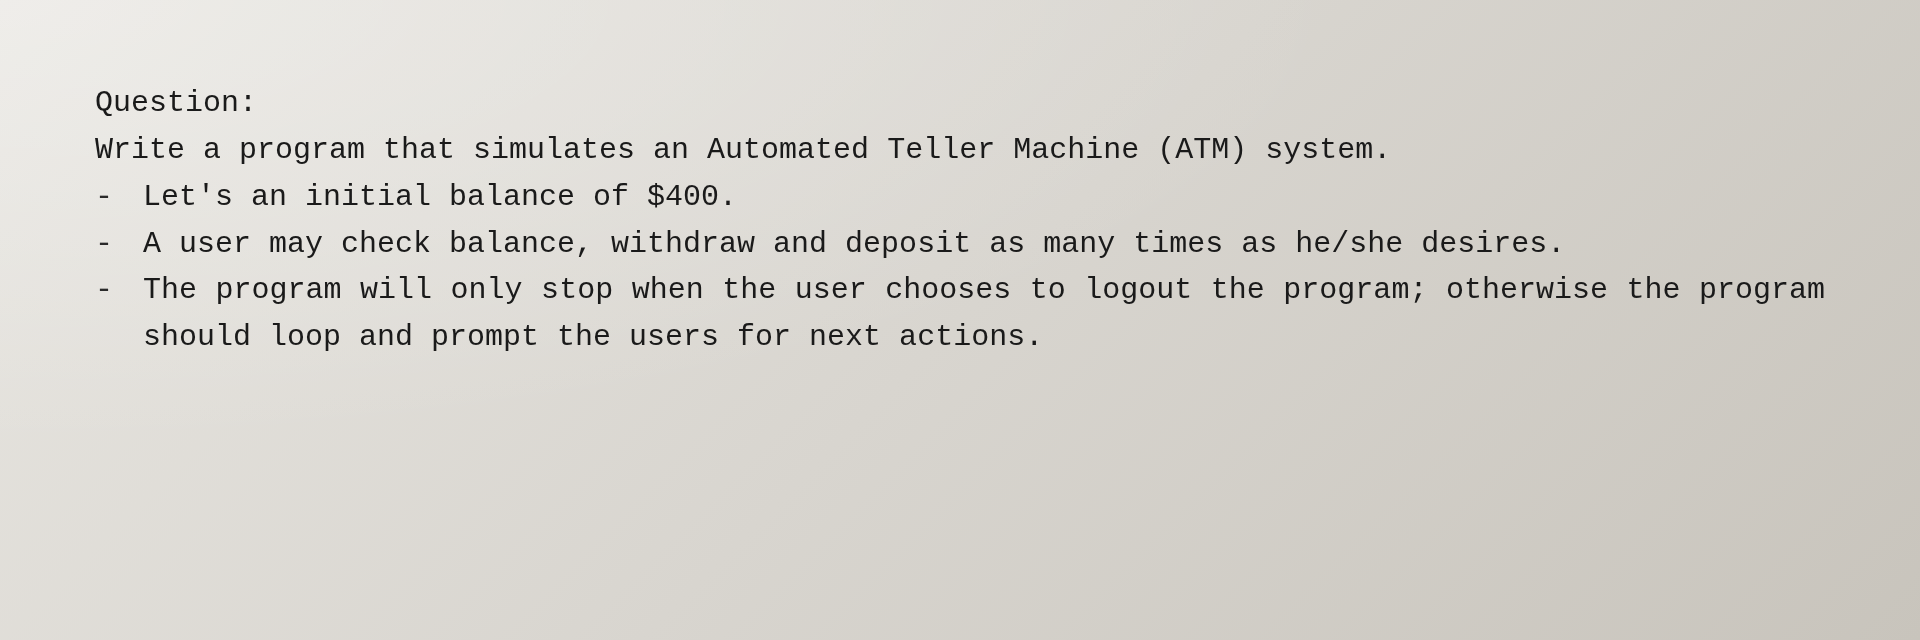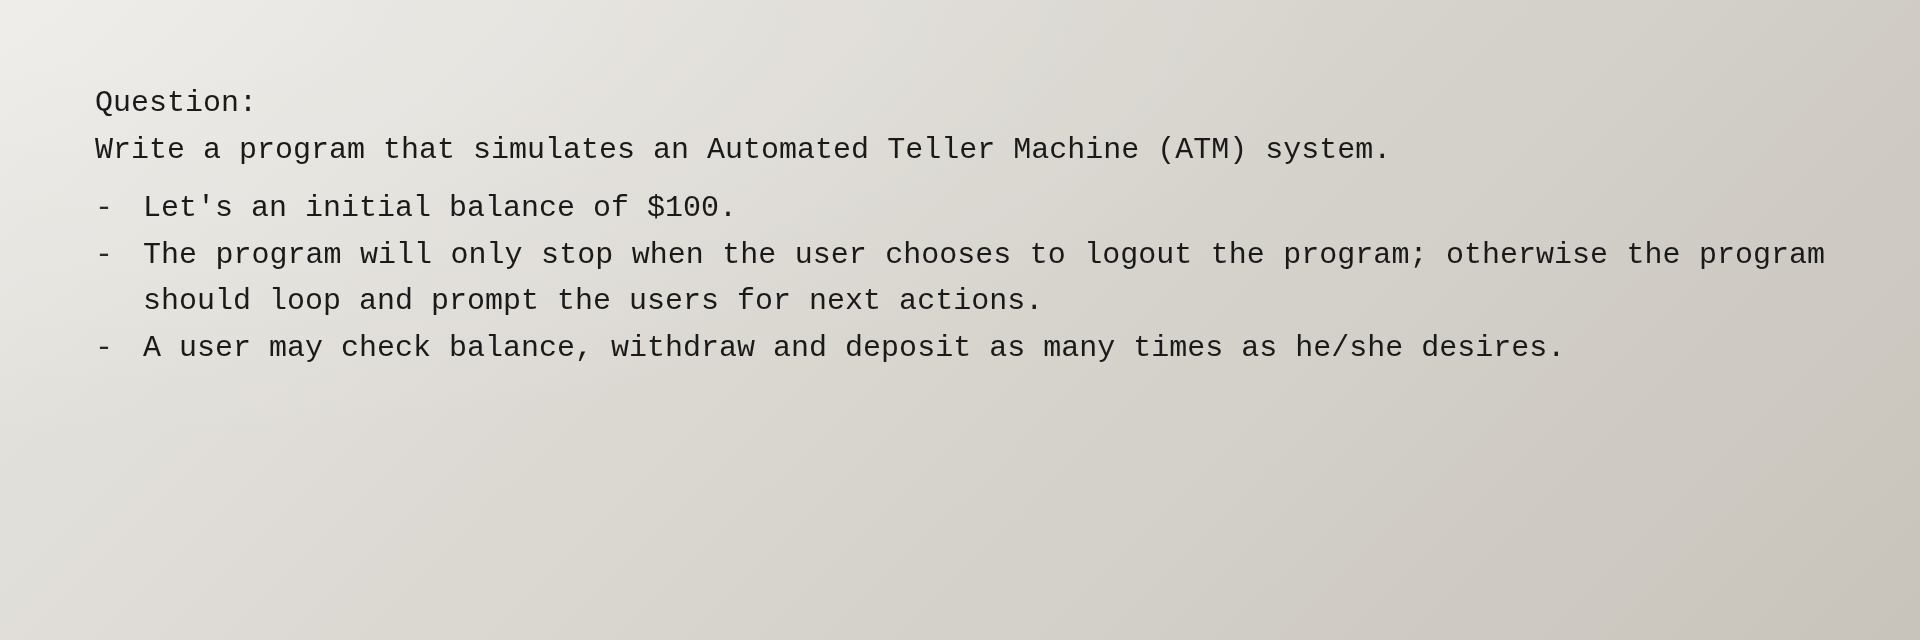--- a/index.html
+++ b/index.html
@@ -35,21 +35,21 @@
     .content {
       position: relative;
       z-index: 1;
     }
     
     .question-label {
       margin-bottom: 0px;
     }
     
     .intro-line {
-      margin-bottom: 12px;
+      margin-bottom: 1px;
     }
     
     .bullet-list {
       list-style: none;
       padding-left: 48px;
     }
     
     .bullet-item {
       position: relative;
       text-align: justify;
@@ -63,17 +63,17 @@
       color: #2a2a2a;
     }
   </style>
 </head>
 <body>
 
 <div class="content">
   <div class="question-label">Question:</div>
   <div class="intro-line">Write a program that simulates an Automated Teller Machine (ATM) system.</div>
   <ul class="bullet-list">
-    <li class="bullet-item">Let's an initial balance of $100.</li>
+    <li class="bullet-item">Let's an initial balance of $400.</li>
+    <li class="bullet-item">A user may check balance, withdraw and deposit as many times as he/she desires.</li>
     <li class="bullet-item">The program will only stop when the user chooses to logout the program; otherwise the program should loop and prompt the users for next actions.</li>
-    <li class="bullet-item">A user may check balance, withdraw and deposit as many times as he/she desires.</li>
   </ul>
 </div>
 
 </body></html>

